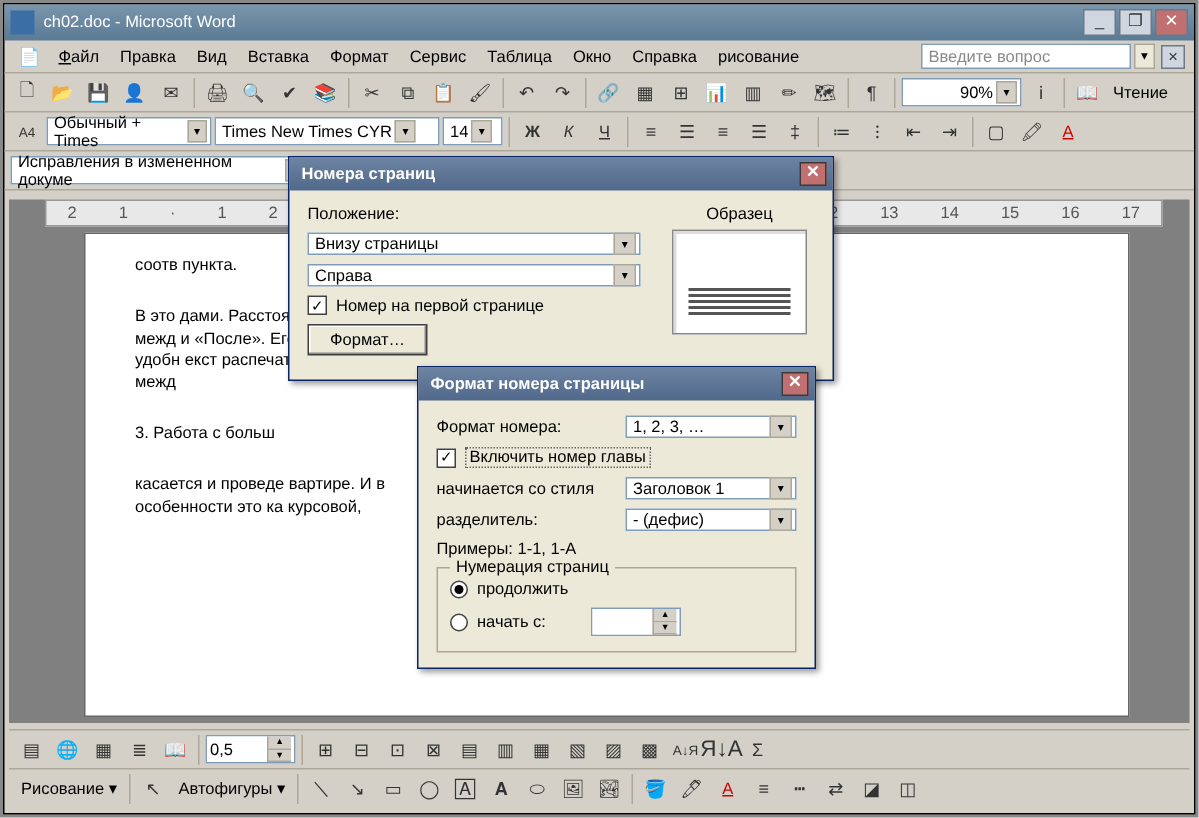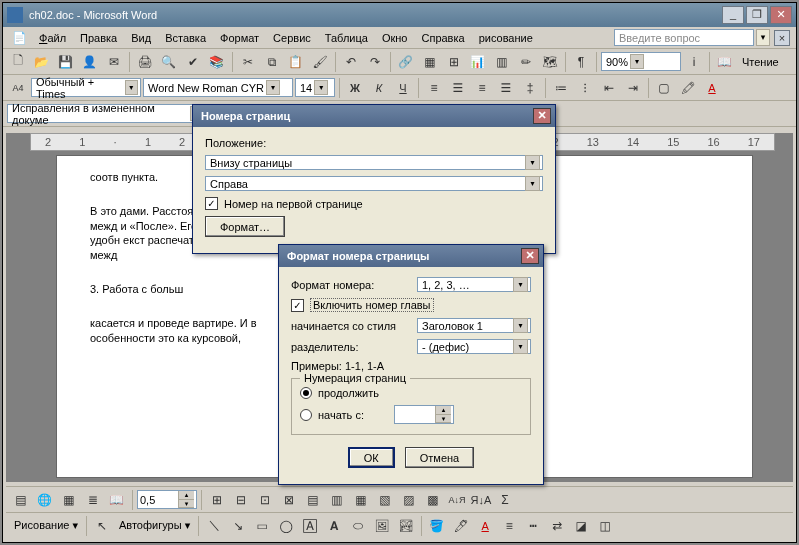--- a/index.html
+++ b/index.html
@@ -41,21 +41,21 @@
 .group .gtitle { position:absolute; top:-7px; left:8px; background:#ece9d8; padding:0 4px; font-size:11px; }
 .preview { width: 90px; height: 70px; border: 1px solid #888; background: #fff; box-shadow: inset 2px 2px #ddd; position:relative; }
 .preview::before{content:"";position:absolute;left:10px;right:10px;top:38px;height:2px;background:#555;box-shadow:0 4px 0 #555,0 8px 0 #555,0 12px 0 #555,0 16px 0 #555;}
 .chk { width:13px; height:13px; border:1px solid #404040; background:#fff; display:inline-flex; align-items:center; justify-content:center; font-size:10px; color:#000; }
 .radio { width:12px; height:12px; border:1px solid #404040; border-radius:50%; background:#fff; display:inline-flex; align-items:center; justify-content:center; }
 .radio .dot { width:6px; height:6px; background:#000; border-radius:50%; }
 .spin { width:60px; height:19px; border:1px solid #7f9db9; background:#fff; display:flex; }
 .spin input { border:0; width:40px; font-size:11px; padding:0 2px; }
 .spinners { width:16px; display:flex; flex-direction:column; }
 .spinners div { flex:1; background:#d4d0c8; border-left:1px solid #aca899; border-bottom:1px solid #aca899; font-size:7px; text-align:center; line-height:7px; }
-.small-combo { width:80px; }
+.small-combo { width:80px;justify-content:flex-end; }
 </style>
 </head>
 <body>
 
 <div class="app-window">
 
   <div class="titlebar">
     <span class="wicon"></span>
     <span>ch02.doc - Microsoft Word</span>
     <span class="spacer"></span>
@@ -123,21 +123,21 @@
     <span style="padding:0 4px">Чтение</span>
   </div>
 
   <div class="toolbar">
     <div class="tbtn" style="font-size:9px">A4</div>
     <div class="combo" style="width:110px">
         <span>Обычный + Times</span>
         <div class="arrow">▾</div>
       </div>
     <div class="combo" style="width:150px">
-        <span>Word New Roman CYR</span>
+        <span>Times New Times CYR</span>
         <div class="arrow">▾</div>
       </div>
     <div class="combo" style="width:40px">
         <span>14</span>
         <div class="arrow">▾</div>
       </div>
     <div class="tsep"></div>
     <div class="tbtn">
         <b>Ж</b>
       </div>
@@ -222,21 +222,21 @@
     <div class="tbtn">⊟</div>
     <div class="tbtn">⊡</div>
     <div class="tbtn">⊠</div>
     <div class="tbtn">▤</div>
     <div class="tbtn">▥</div>
     <div class="tbtn">▦</div>
     <div class="tbtn">▧</div>
     <div class="tbtn">▨</div>
     <div class="tbtn">▩</div>
     <div class="tbtn" style="font-size:9px">А↓Я</div>
-    <div class="tbtn" style="font-size:11px">Я↓А</div>
+    <div class="tbtn" style="font-size:15px">Я↓А</div>
     <div class="tbtn">Σ</div>
   </div>
 
   <div class="drawbar">
     <span style="padding:0 4px"><span>Рисование</span> ▾</span>
     <div class="tsep"></div>
     <div class="tbtn">↖</div>
     <span style="padding:0 4px"><span>Автофигуры</span> ▾</span>
     <div class="tsep"></div>
     <div class="tbtn">＼</div>
@@ -287,20 +287,24 @@
             </div>
           </div>
         <div class="dlg-row">
           <span class="chk">✓</span>
           <span>Номер на первой странице</span>
         </div>
         <div class="dlg-row" style="margin-top:6px">
           <button class="btn"><span>Формат…</span></button>
         </div>
       </div>
+      <div style="width:100px; text-align:center">
+        <div style="margin-bottom:4px">Образец</div>
+        <div class="preview" style="margin:0 auto"></div>
+      </div>
     </div>
   </div>
 </div>
 
 <div class="dialog" style="left:278px; top:244px; width:266px">
   <div class="dlg-title">
     <span>Формат номера страницы</span>
     <span class="spacer"></span>
     <div class="dlg-close">✕</div>
   </div>
@@ -346,18 +350,14 @@
         <span style="width:70px">начать с:</span>
         <div class="spin">
             <input style="">
             <div class="spinners">
               <div>▴</div>
               <div>▾</div>
             </div>
           </div>
       </div>
     </div>
-    <div class="dlg-row" style="justify-content:center; margin-top:12px; gap:10px">
-      <button class="btn" style="border:2px solid #0a246a"><span>ОК</span></button>
-      <button class="btn"><span>Отмена</span></button>
-    </div>
   </div>
 </div>
 
 </body></html>

